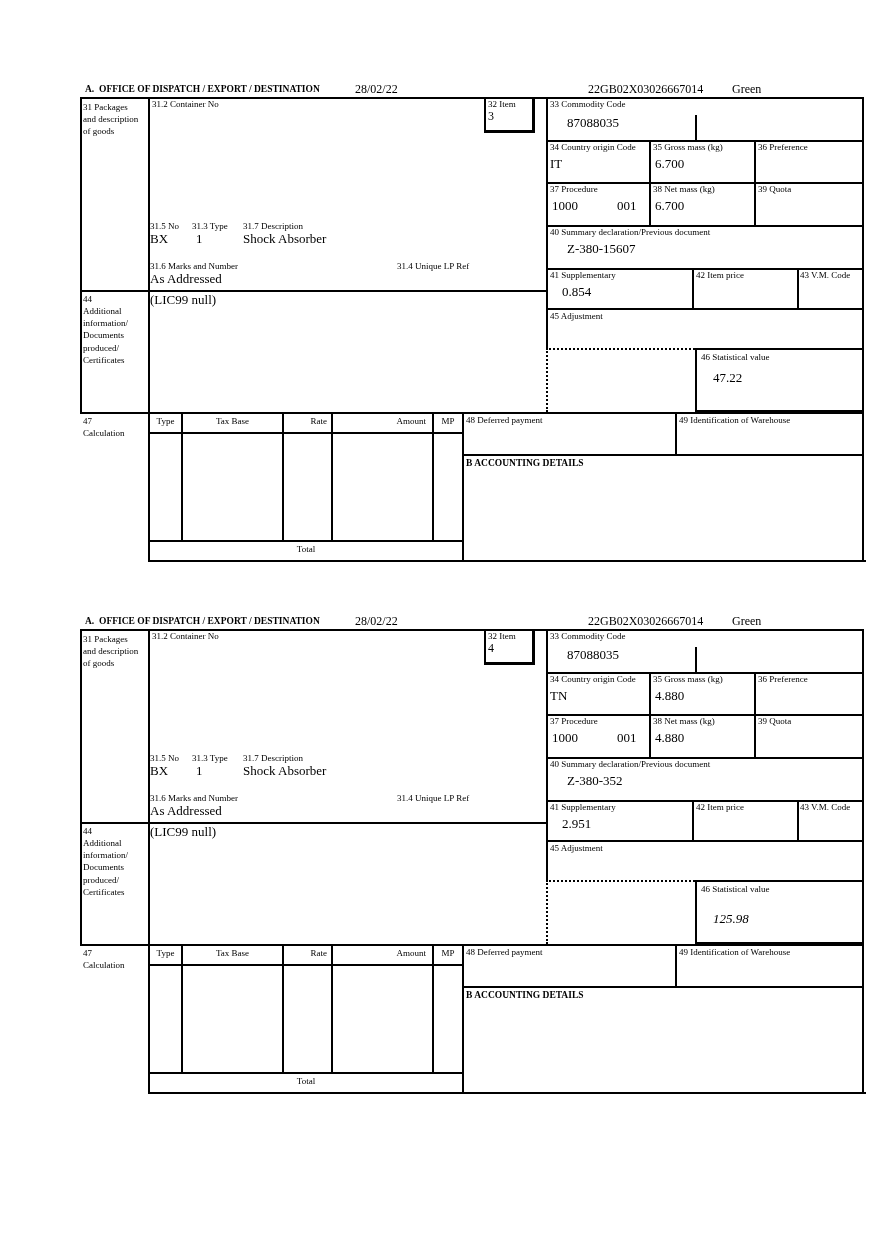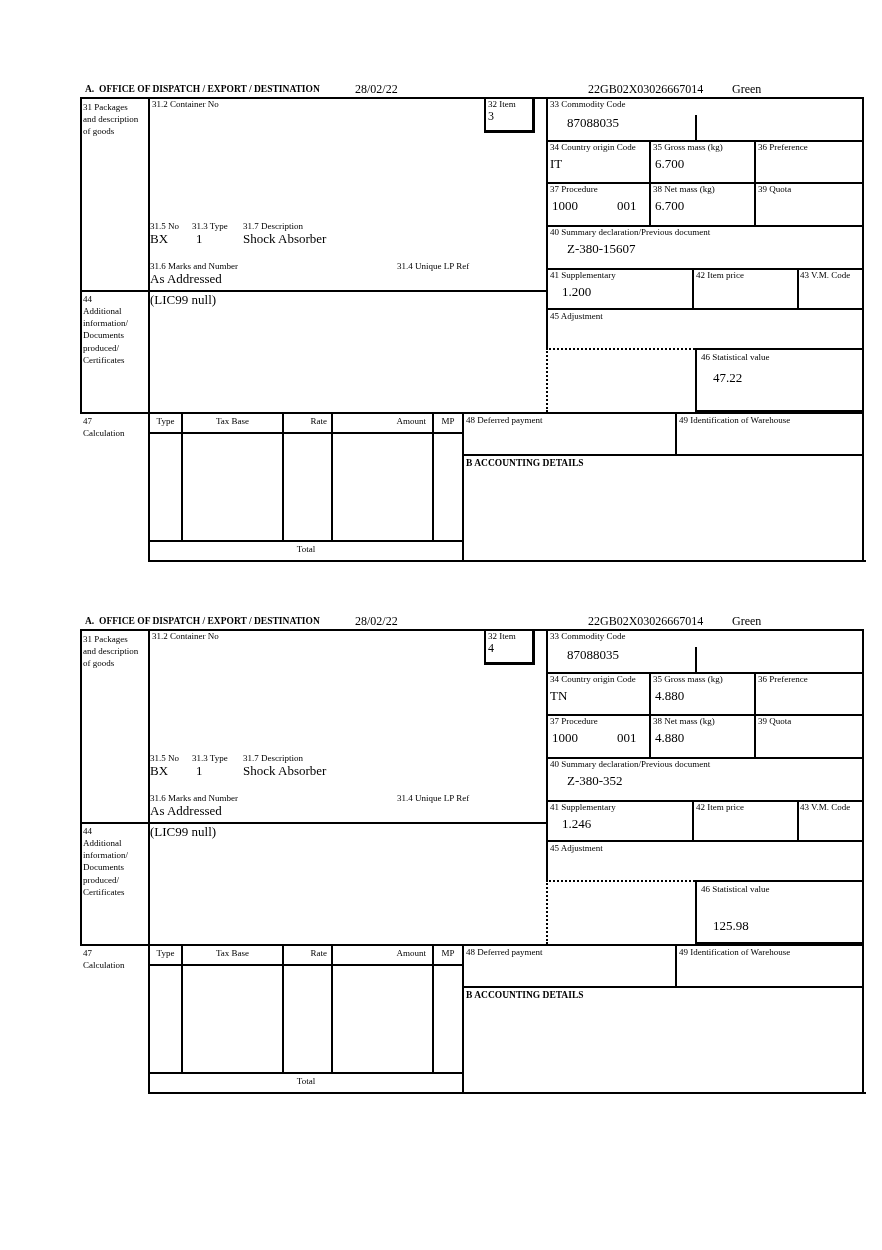--- a/index.html
+++ b/index.html
@@ -72,21 +72,21 @@
     <span class="abs val" style="left:472px;top:116px;">1000</span>
     <span class="abs val" style="left:537px;top:116px;">001</span>
     <span class="abs lbl" style="left:573px;top:102px;">38 Net mass (kg)</span>
     <span class="abs val" style="left:575px;top:116px;">6.700</span>
     <span class="abs lbl" style="left:678px;top:102px;">39 Quota</span>
 
     <span class="abs lbl" style="left:470px;top:145px;">40 Summary declaration/Previous document</span>
     <span class="abs val" style="left:487px;top:159px;">Z-380-15607</span>
 
     <span class="abs lbl" style="left:470px;top:188px;">41 Supplementary</span>
-    <span class="abs val" style="left:482px;top:202px;">1.200</span>
+    <span class="abs val" style="left:482px;top:202px;">0.854</span>
     <span class="abs lbl" style="left:616px;top:188px;">42 Item price</span>
     <span class="abs lbl" style="left:720px;top:188px;">43 V.M. Code</span>
 
     <span class="abs lbl" style="left:70px;top:139px;">31.5 No</span>
     <span class="abs lbl" style="left:112px;top:139px;">31.3 Type</span>
     <span class="abs lbl" style="left:163px;top:139px;">31.7 Description</span>
     <span class="abs val" style="left:70px;top:149px;">BX</span>
     <span class="abs val" style="left:116px;top:149px;">1</span>
     <span class="abs val" style="left:163px;top:149px;">Shock Absorber</span>
     <span class="abs lbl" style="left:70px;top:179px;">31.6 Marks and Number</span>
@@ -182,21 +182,21 @@
     <span class="abs val" style="left:472px;top:116px;">1000</span>
     <span class="abs val" style="left:537px;top:116px;">001</span>
     <span class="abs lbl" style="left:573px;top:102px;">38 Net mass (kg)</span>
     <span class="abs val" style="left:575px;top:116px;">4.880</span>
     <span class="abs lbl" style="left:678px;top:102px;">39 Quota</span>
 
     <span class="abs lbl" style="left:470px;top:145px;">40 Summary declaration/Previous document</span>
     <span class="abs val" style="left:487px;top:159px;">Z-380-352</span>
 
     <span class="abs lbl" style="left:470px;top:188px;">41 Supplementary</span>
-    <span class="abs val" style="left:482px;top:202px;">1.246</span>
+    <span class="abs val" style="left:482px;top:202px;">2.951</span>
     <span class="abs lbl" style="left:616px;top:188px;">42 Item price</span>
     <span class="abs lbl" style="left:720px;top:188px;">43 V.M. Code</span>
 
     <span class="abs lbl" style="left:70px;top:139px;">31.5 No</span>
     <span class="abs lbl" style="left:112px;top:139px;">31.3 Type</span>
     <span class="abs lbl" style="left:163px;top:139px;">31.7 Description</span>
     <span class="abs val" style="left:70px;top:149px;">BX</span>
     <span class="abs val" style="left:116px;top:149px;">1</span>
     <span class="abs val" style="left:163px;top:149px;">Shock Absorber</span>
     <span class="abs lbl" style="left:70px;top:179px;">31.6 Marks and Number</span>
@@ -207,21 +207,21 @@
       <span class="blk">44</span>
       <span>Additional information/ Documents produced/ Certificates</span>
     </div>
     <span class="abs val" style="left:70px;top:210px;">(LIC99 null)</span>
 
     <span class="abs lbl" style="left:470px;top:229px;">45 Adjustment</span>
 
     <div class="dotted-region" style="left:466px;top:266px;width:149px;height:64px;"></div>
     <div class="box" style="left:615px;top:266px;width:169px;height:64px;"></div>
     <span class="abs lbl" style="left:621px;top:270px;">46 Statistical value</span>
-    <span class="abs val" style="left:633px;top:304px;">125.98</span>
+    <span class="abs val" style="left:633px;top:297px;font-style:italic;">125.98</span>
 
     <div class="abs wrap lbl" style="left:3px;top:333px;width:62px;">
       <span class="blk">47</span>
       <span>Calculation</span>
     </div>
 
     <div class="vl" style="left:68px;top:330px;height:128px;"></div>
     <div class="vl" style="left:101px;top:330px;height:128px;"></div>
     <div class="vl" style="left:202px;top:330px;height:128px;"></div>
     <div class="vl" style="left:251px;top:330px;height:128px;"></div>

